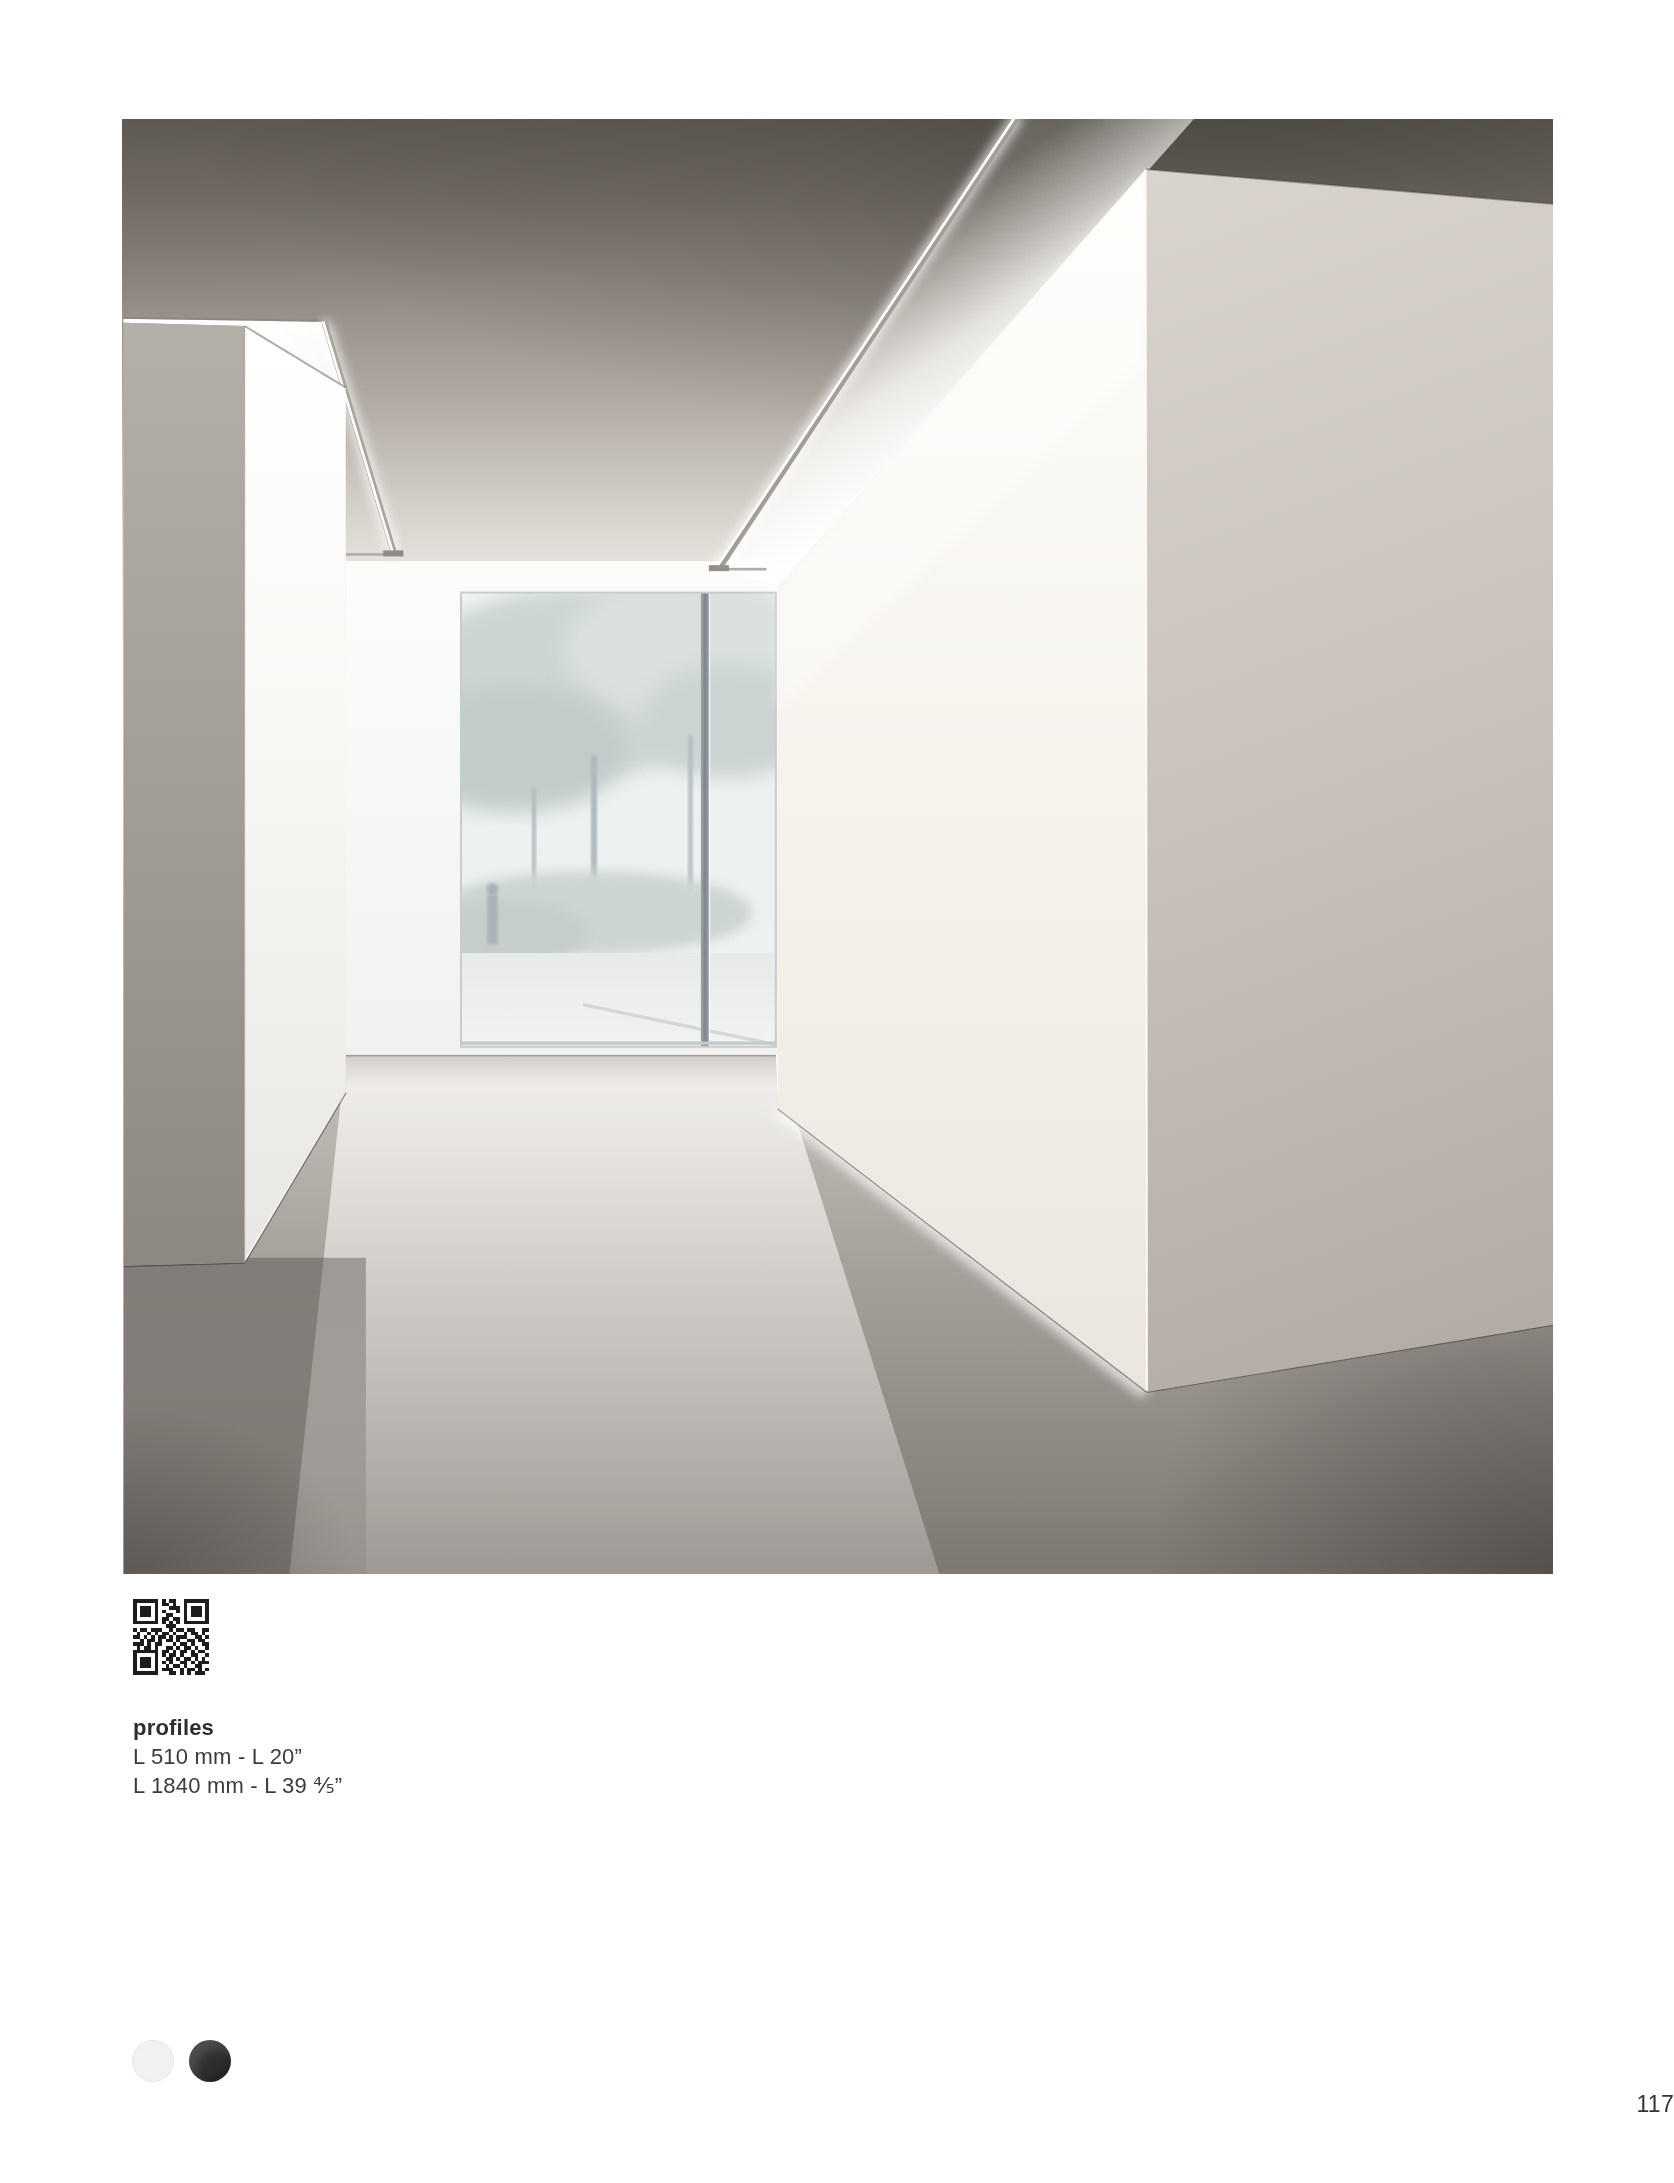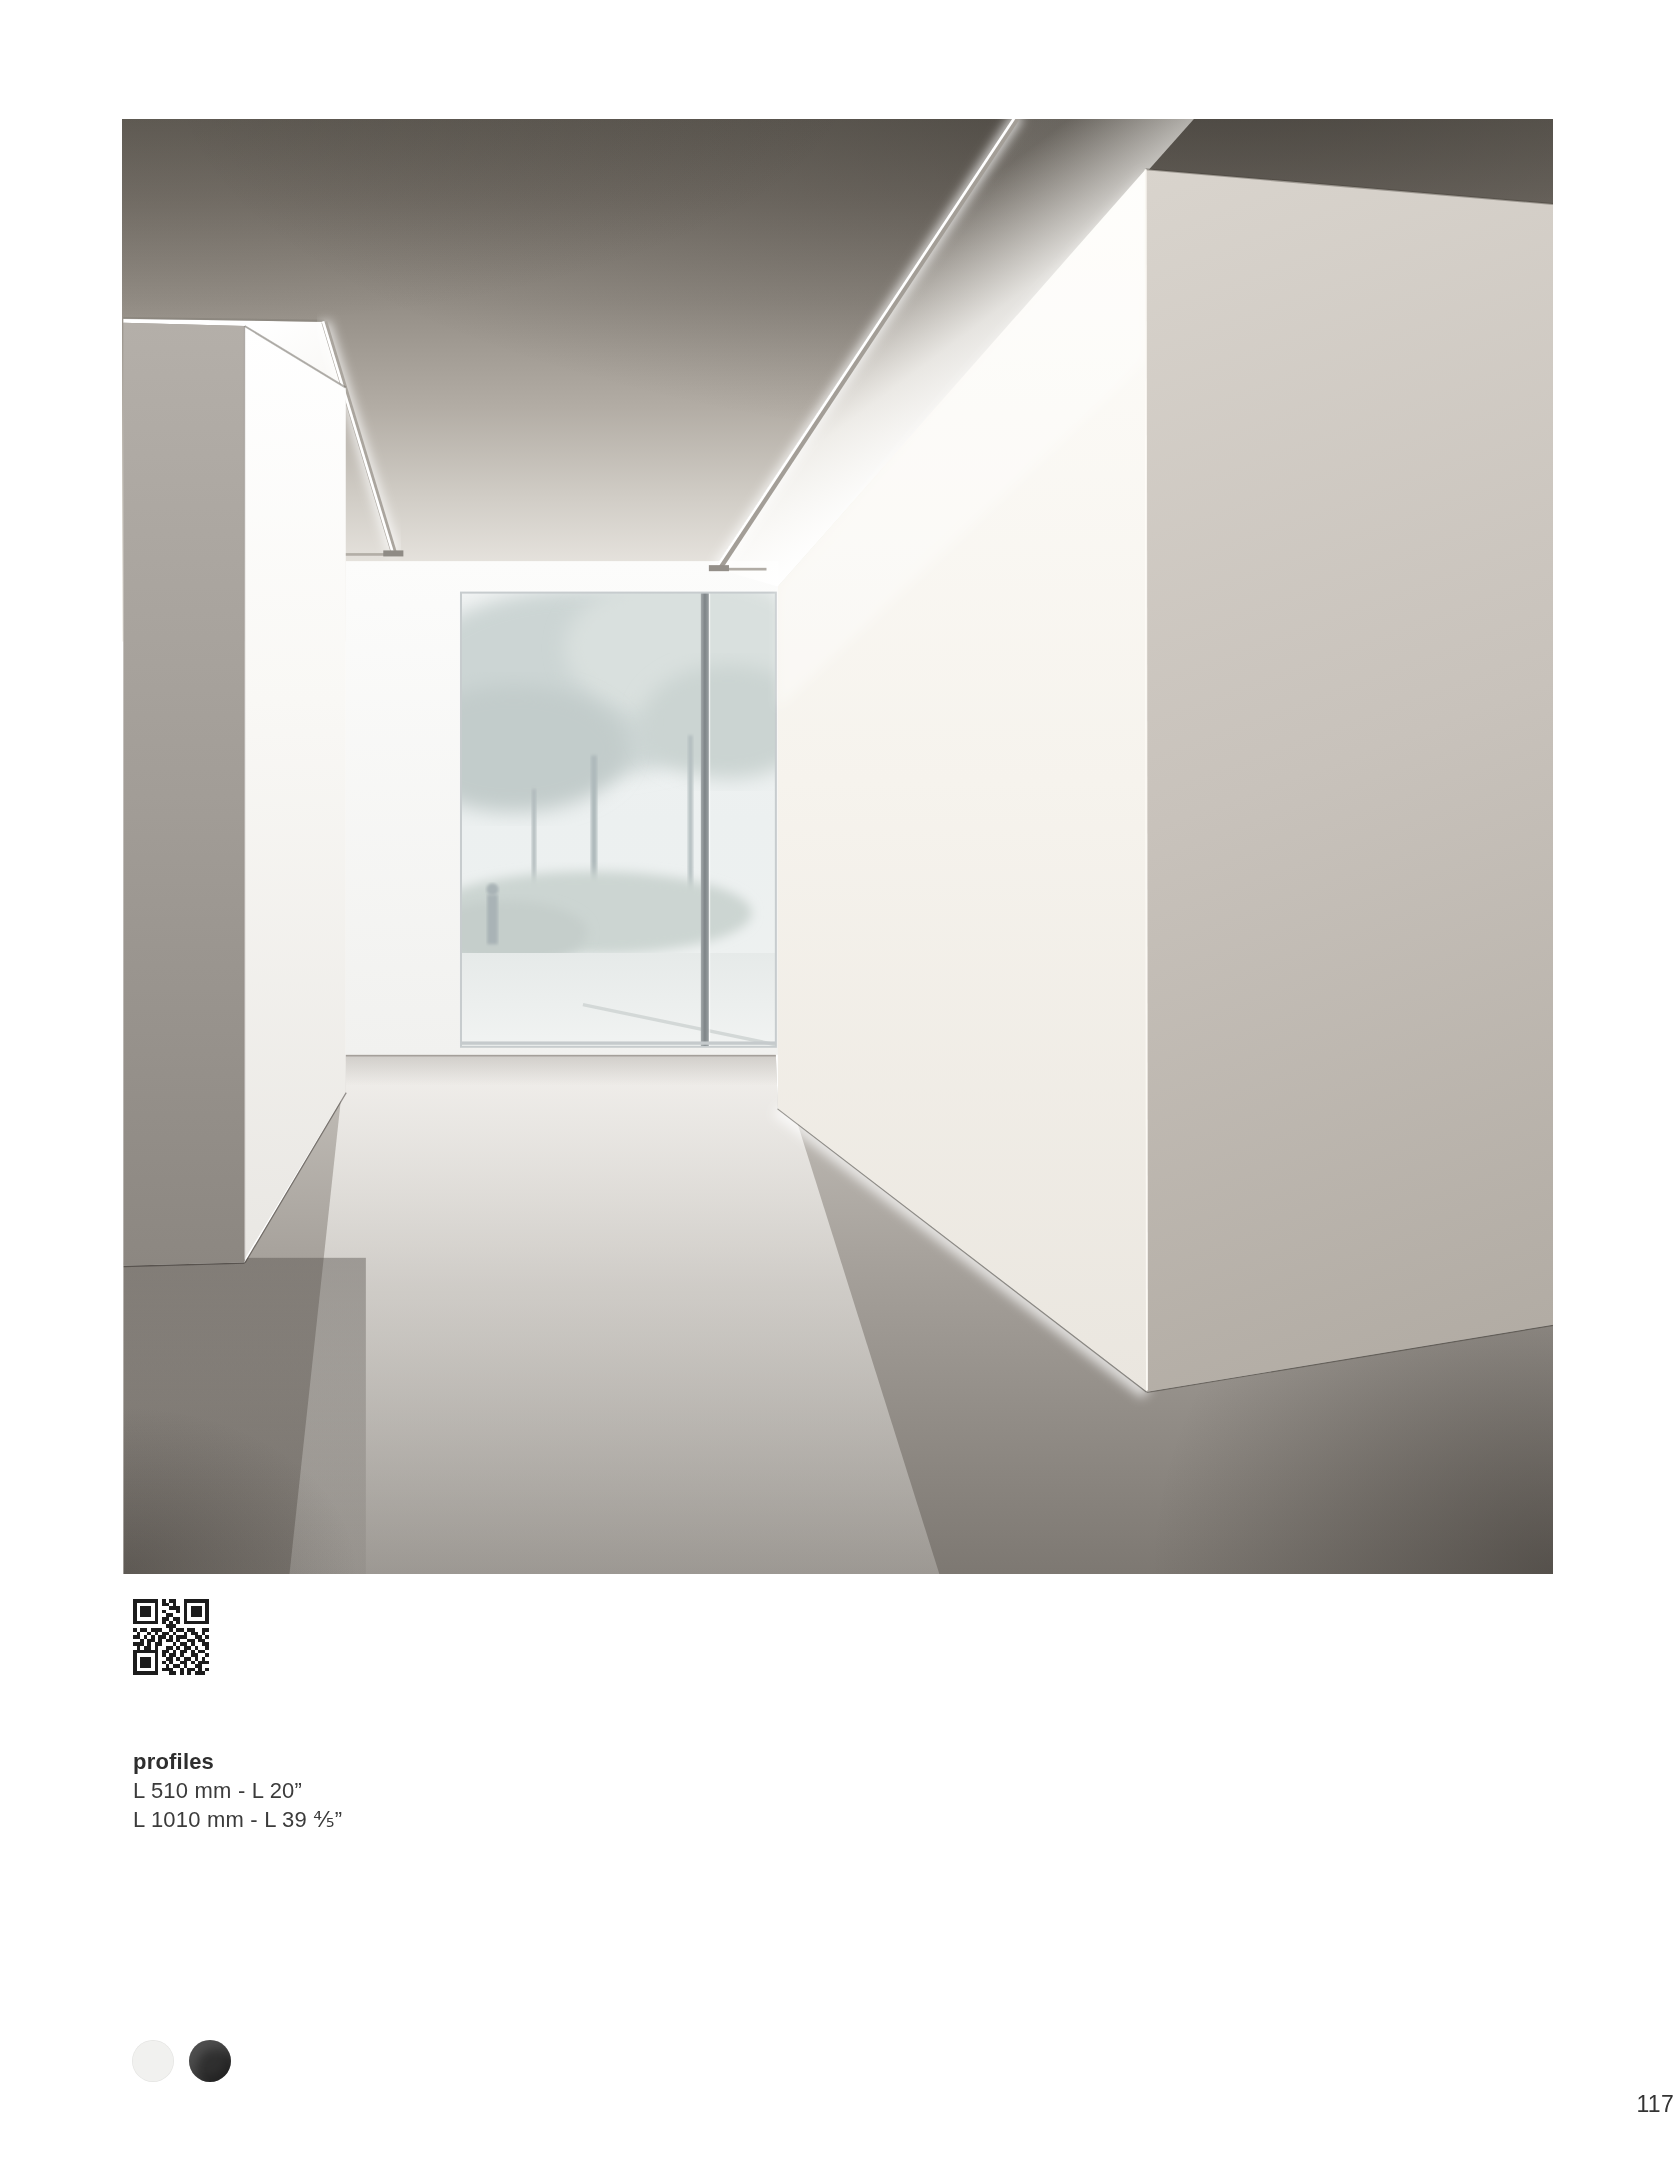--- a/index.html
+++ b/index.html
@@ -4,21 +4,21 @@
 <style>
   html,body{margin:0;padding:0;background:#ffffff;}
   body{
     width:1674px;height:2183px;position:relative;overflow:hidden;
     font-family:"Liberation Sans","DejaVu Sans",sans-serif;color:#3b3b3b;
   }
   .photo-wrap{position:absolute;left:122px;top:119px;width:1431px;height:1455px;overflow:hidden;}
   .photo-wrap svg{display:block;width:100%;height:100%;}
   .qr-wrap{position:absolute;left:133px;top:1599px;width:76px;height:76px;}
   .qr-wrap svg{display:block;width:100%;height:100%;shape-rendering:crispEdges;}
-  .specs{position:absolute;left:133px;top:1713px;width:603px;margin-top:34px;}
+  .specs{position:absolute;left:133px;top:1713px;width:603px;}
   .spec-line{font-size:22px;line-height:29px;letter-spacing:0.2px;color:#3b3b3b;white-space:pre;}
   .spec-title{font-weight:700;color:#2e2e2e;}
   .block-gap{height:29px;}
   .swatches{position:absolute;left:132px;top:2040px;display:flex;gap:14.7px;}
   .swatch{width:42px;height:42px;border-radius:50%;}
   .swatch-white{box-shadow:inset 0 0 0 0.7px rgba(0,0,0,0.05);}
   .swatch-black{box-shadow:inset 6.7px 8px 10.7px rgba(255,255,255,0.16), inset -4px -5.4px 8px rgba(0,0,0,0.25);}
   .page-number{position:absolute;left:0;top:2091px;width:100%;text-align:right;
     font-size:23px;color:#333;letter-spacing:0.3px;}
 </style>
@@ -467,21 +467,21 @@
       <rect x="15" y="20" width="1" height="1" fill="#1c1c1c"></rect>
       <rect x="17" y="20" width="1" height="1" fill="#1c1c1c"></rect>
       <rect x="18" y="20" width="1" height="1" fill="#1c1c1c"></rect>
       <rect x="19" y="20" width="1" height="1" fill="#1c1c1c"></rect>
     </svg>
 </div>
 
 <div class="specs">
   <div class="spec-line spec-title">profiles</div>
   <div class="spec-line">L 510 mm - L 20”</div>
-  <div class="spec-line">L 1010 mm - L 39 ⅘”</div>
+  <div class="spec-line">L 1840 mm - L 39 ⅘”</div>
   <div class="block-gap"></div>
 </div>
 
 <div class="swatches">
   <div class="swatch swatch-white" style="background-color: rgb(241, 241, 239);"></div>
   <div class="swatch swatch-black" style="background-color: rgb(47, 47, 47);"></div>
 </div>
 
 <div class="page-number">117</div>
 

